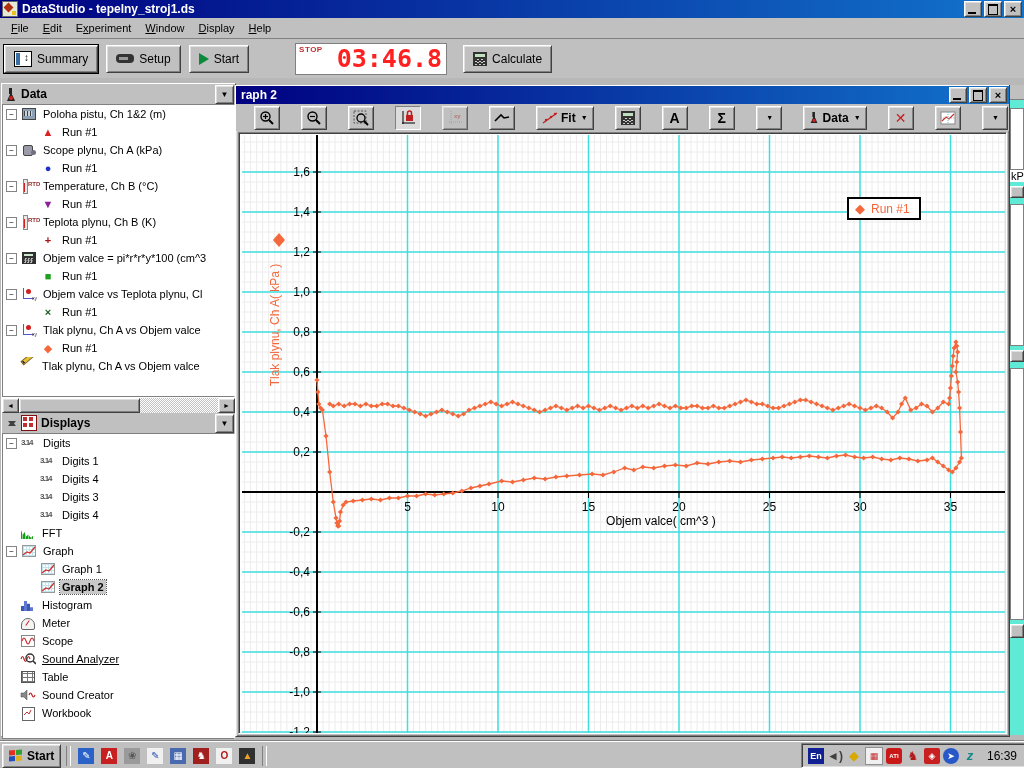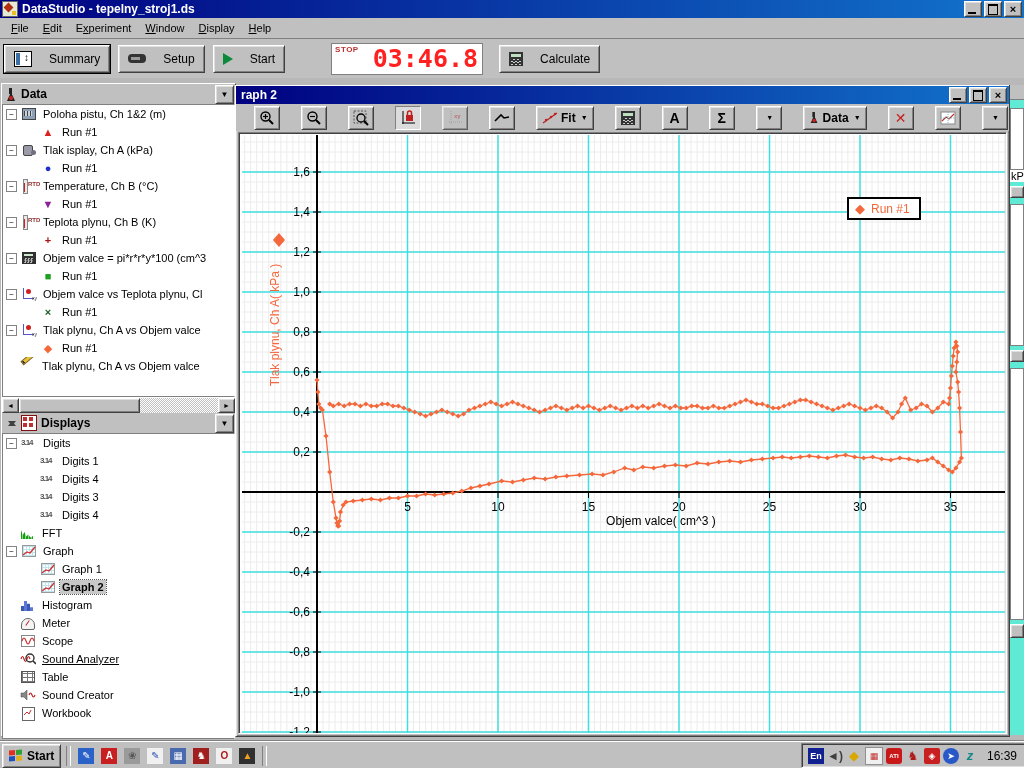--- a/index.html
+++ b/index.html
@@ -12,21 +12,21 @@
   .app-icon:before{content:"";position:absolute;left:2px;top:2px;width:7px;height:7px;background:#b03010;transform:rotate(45deg);}
   .app-icon:after{content:"";position:absolute;right:1px;bottom:1px;width:4px;height:4px;background:#e8c020;}
   .win-btns{margin-left:auto;display:flex;gap:2px;padding-right:2px;}
   .winbtn{width:16px;height:14px;display:flex;align-items:center;justify-content:center;font-size:10px;font-weight:bold;color:#000;position:relative;}
   .glyph-min{position:absolute;left:3px;bottom:2px;width:8px;height:2px;background:#000;}
   .glyph-max{position:absolute;left:3px;top:2px;width:8px;height:8px;border:1px solid #000;border-top-width:2px;}
   .glyph-close{font-size:11px;line-height:10px;}
   .menubar{position:absolute;left:0;top:18px;width:1024px;height:20px;background:#c0c0c0;display:flex;align-items:center;padding-left:4px;border-bottom:1px solid #808080;box-shadow:0 1px 0 #fff;}
   .menu-item{padding:2px 7px;}
   .toolbar{position:absolute;left:0;top:39px;width:1024px;height:39px;background:#c0c0c0;display:flex;align-items:center;gap:8px;padding-left:4px;border-bottom:1px solid #fff;}
-  .tb-btn{height:26px;display:inline-flex;align-items:center;gap:17px;padding:0 9px;font-size:12px;}
+  .tb-btn{height:26px;display:inline-flex;align-items:center;gap:5px;padding:0 9px;font-size:12px;}
   .ic{display:inline-block;}
   .led{width:150px;height:30px;background:#ffffff;position:relative;border:1px solid #808080;margin-left:38px;}
   .led .stop{position:absolute;left:3px;top:1px;color:#c03030;font-size:8px;font-weight:bold;letter-spacing:.5px;}
   .led .digits{position:absolute;right:4px;top:0;color:#ff2020;font-family:"DejaVu Sans Mono",monospace;font-size:25px;font-weight:bold;letter-spacing:0;}
   .workspace{position:absolute;left:0;top:78px;width:1024px;height:663px;background:#b8b8b8;}
   
   .left-panel{position:absolute;left:1px;top:5px;width:233px;height:652px;background:#c0c0c0;}
   .panel-header{height:20px;display:flex;align-items:center;gap:4px;padding:0 1px 0 4px;background:#c0c0c0;position:relative;}
   .panel-title{font-weight:bold;font-size:12px;flex:1;}
   .drop-btn{width:17px;height:17px;display:flex;align-items:center;justify-content:center;font-size:8px;}
@@ -161,21 +161,21 @@
             <span class="run-marker" style="color:#dd2020;font-weight:normal;">▲</span>
             <span style="padding:1px 2px;">Run #1</span>
           </div>
           <div class="tree-row">
             <span style="width:0px;flex:none;"></span>
             <span class="expander">−</span>
             <span class="t-icon">
               <span style="position:absolute;left:2px;top:2px;width:8px;height:9px;background:#9a9aa8;border:1px solid #444;border-radius:2px;"></span>
               <span style="position:absolute;right:1px;bottom:2px;width:5px;height:5px;background:#707080;border-radius:50%;"></span>
             </span>
-            <span style="padding:1px 2px;">Tlak isplay, Ch A (kPa)</span>
+            <span style="padding:1px 2px;">Scope plynu, Ch A (kPa)</span>
           </div>
           <div class="tree-row">
             <span style="width:20px;flex:none;"></span>
             <span style="width:17px;flex:none;"></span>
             <span class="run-marker" style="color:#2030cc;font-weight:normal;">●</span>
             <span style="padding:1px 2px;">Run #1</span>
           </div>
           <div class="tree-row">
             <span style="width:0px;flex:none;"></span>
             <span class="expander">−</span>

